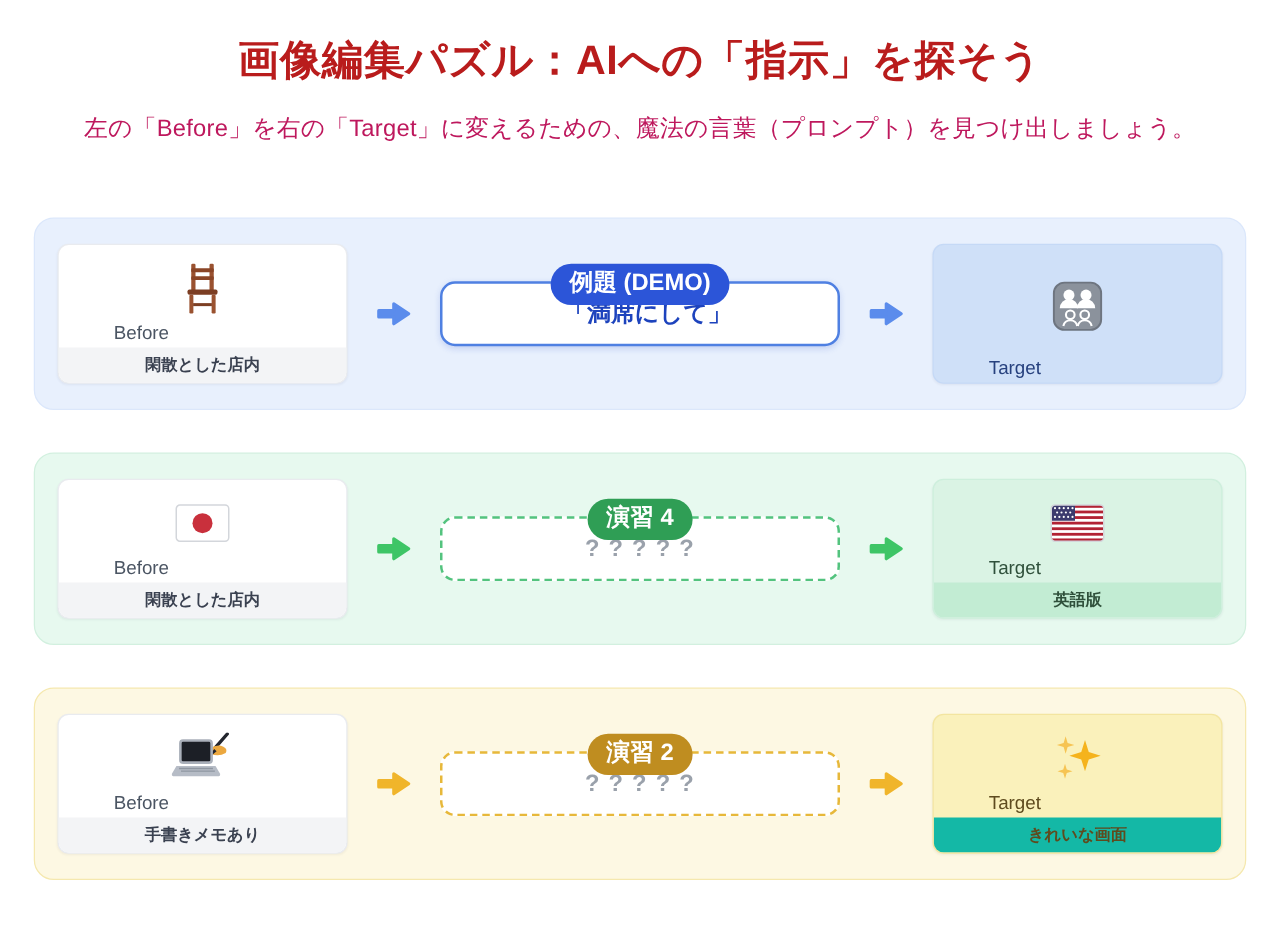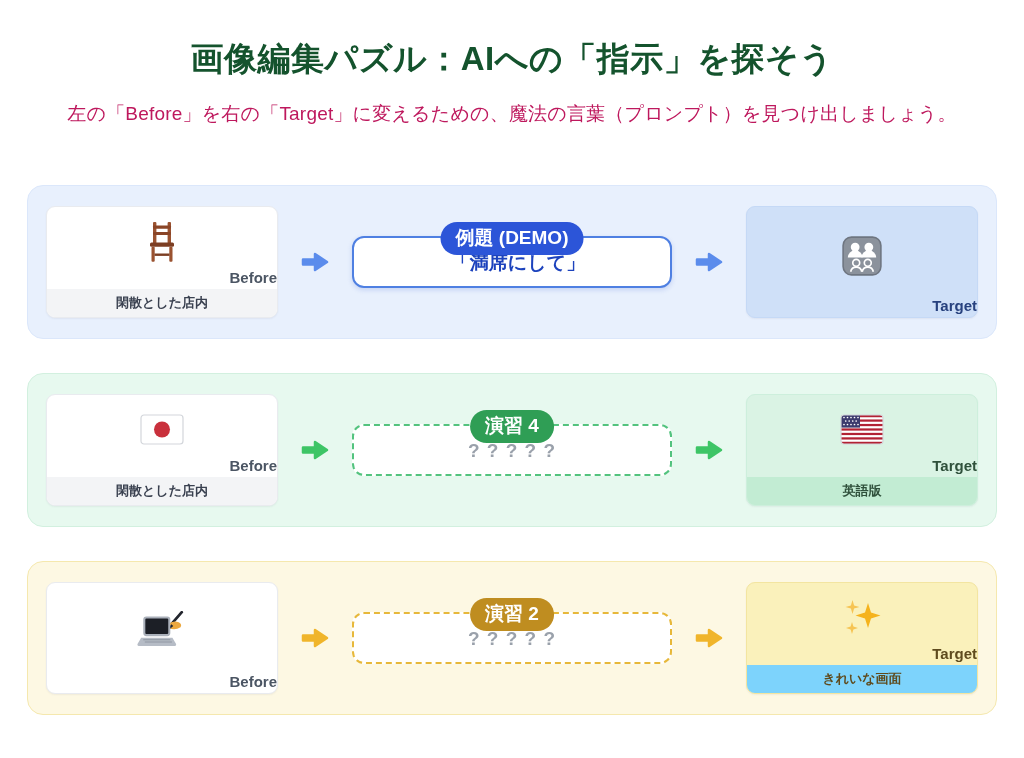--- a/index.html
+++ b/index.html
@@ -3,57 +3,57 @@
 <meta charset="utf-8">
 <style>
   html,body{margin:0;padding:0;}
   body{
     width:1024px;height:758px;background:#ffffff;overflow:hidden;
     font-family:"Liberation Sans","DejaVu Sans",sans-serif;
     -webkit-font-smoothing:antialiased;
   }
   .page-header{text-align:center;padding-top:26px;}
   .page-title{
-    margin:12px;font-size:33px;font-weight:800;color:#14532d;letter-spacing:.5px;line-height:1.25;
+    margin:1px;font-size:33px;font-weight:800;color:#b91c1c;letter-spacing:.5px;line-height:1.25;
   }
   .page-subtitle{
     margin:22px 0 0;font-size:19px;font-weight:400;color:#be185d;letter-spacing:.2px;
   }
   .rows{margin:58px 27px 0;}
   .row{
     height:154px;border-radius:16px;display:flex;align-items:center;
     padding:0 18px;box-sizing:border-box;margin-bottom:34px;border:1.5px solid transparent;
   }
   .t-blue {background:#e8f0fd;border-color:#dbe7fb;}
   .t-green{background:#e7f9ef;border-color:#d2f0df;}
   .t-amber{background:#fdf8e3;border-color:#f5e8ae;}
 
   
   .card{
     width:232px;height:112px;border-radius:9px;overflow:hidden;flex-shrink:0;
     display:flex;flex-direction:column;box-shadow:0 1px 2px rgba(30,40,60,.06);
     box-sizing:border-box;
   }
   .icon-slot{flex:1;display:flex;align-items:center;justify-content:center;padding-top:7px;}
-  .card-label{font-size:15px;font-weight:700;line-height:1;text-align:right;padding-bottom:4px;margin-left:44px;}
+  .card-label{font-size:15px;font-weight:400;line-height:1;text-align:left;padding-bottom:4px;margin-left:44px;}
   .card-caption{text-align:center;font-size:13px;font-weight:700;padding:6px 20px 7px;line-height:1.2;}
 
   .before-card{background:#ffffff;border:1px solid #e9ebef;}
   .before-card .card-label{color:#4b5563;}
   .before-card .card-caption{background:#f3f4f6;color:#3a4150;}
 
   .target-blue {background:#cfe0f8;border:1px solid #c5d9f6;}
   .target-blue  .card-label, .target-blue  .card-caption{color:#27417e;}
   .target-blue  .card-caption{background:#bad1f3;}
   .target-green{background:#daf3e4;border:1px solid #cdefdc;}
   .target-green .card-label, .target-green .card-caption{color:#2f503b;}
   .target-green .card-caption{background:#c2ecd3;}
   .target-amber{background:#faf1bb;border:1px solid #f3e5a0;}
   .target-amber .card-label, .target-amber .card-caption{color:#5e4b1e;}
-  .target-amber .card-caption{background:#7dd3fc;}
+  .target-amber .card-caption{background:#14b8a6;}
 
   
   .arrow{flex-shrink:0;margin:0 22px;display:flex;align-items:center;}
   .t-blue  .arrow{color:#5b8cec;}
   .t-green .arrow{color:#3ec566;}
   .t-amber .arrow{color:#f0b52b;}
 
   
   .prompt-wrap{position:relative;flex:1;min-width:0;}
   .prompt-box{
@@ -220,20 +220,21 @@
         <svg width="50" height="42" viewBox="0 0 48 40" aria-hidden="true">
           <path d="M43 1 L33 12.5" stroke="#23262e" stroke-width="2.6" stroke-linecap="round"></path>
           <path d="M29.5 12.5 q5.5 -4 10.5 -1.8 q3.6 1.7 1.8 4.8 q-5.5 3.4 -11.5 .6 q-2.4 -1.8 -.8 -3.6 z" fill="#eca83f"></path>
           <path d="M33 12.5 l-3 4 1.2 .9 3.6 -3.1 z" fill="#1f2430"></path>
           <rect x="7" y="6" width="24" height="17" rx="2" fill="#1c1f26" stroke="#aab0ba" stroke-width="2"></rect>
           <path d="M4 25.5 L34 25.5 L37.5 31.5 Q38 33.5 35.5 33.5 L2.5 33.5 Q0 33.5 .5 31.5 Z" fill="#b6bcc6"></path>
           <path d="M6 27.5 H32 M7.5 29.5 H33.5" stroke="#8f96a1" stroke-width="1" fill="none"></path>
         </svg>
       </div>
       <div class="card-label">Before</div>
+      <div class="card-caption">手書きメモあり</div>
     </div>
 
     <span class="arrow">
       <svg width="30" height="22" viewBox="0 0 30 22" aria-hidden="true">
         <path d="M3 8.5 H15 V3 L27 11 L15 19 V13.5 H3 Z" fill="currentColor" stroke="currentColor" stroke-width="2.5" stroke-linejoin="round"></path>
       </svg>
     </span>
 
     <div class="prompt-wrap">
       <div class="badge badge-amber">演習 2</div>

